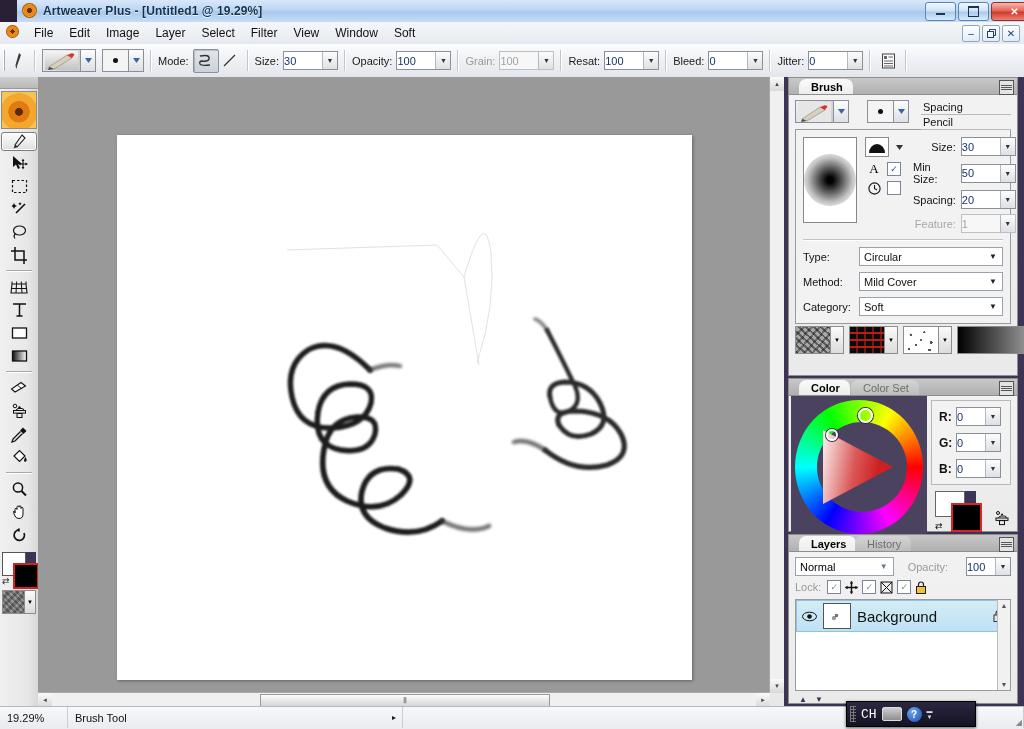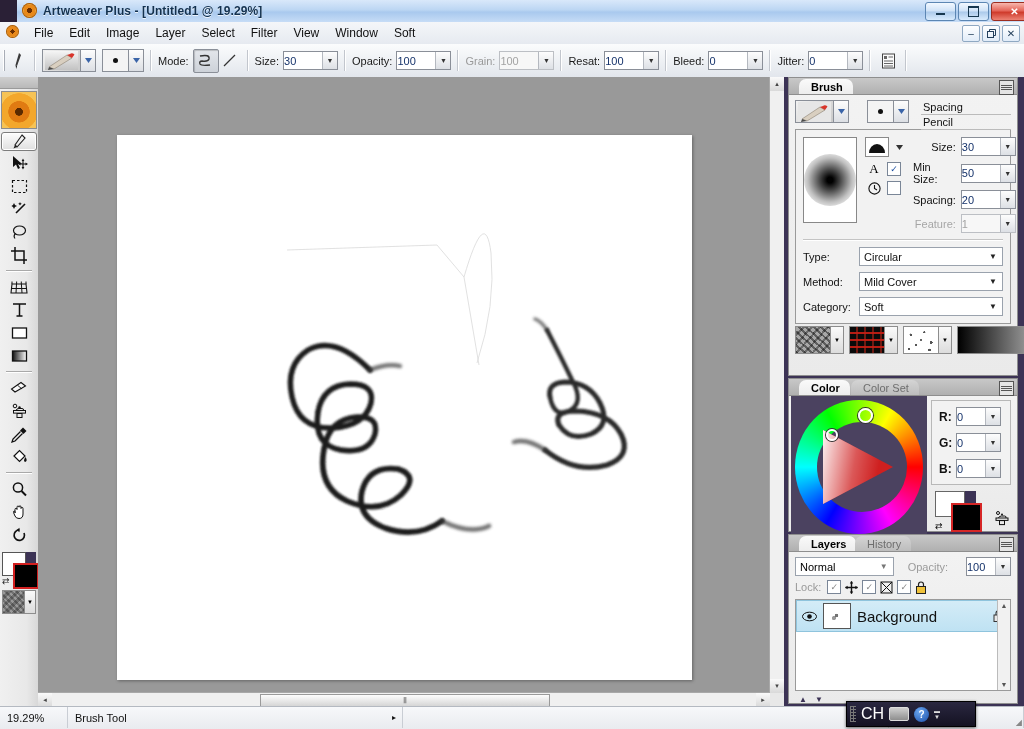--- a/index.html
+++ b/index.html
@@ -363,21 +363,21 @@
   
   .imebar{
     position:absolute;left:846px;top:701px;width:122px;height:24px;
     background:linear-gradient(180deg,#2a2740,#141222);
     border:1px solid #000;display:flex;align-items:center;gap:5px;padding:0 3px;
     box-shadow:0 1px 3px rgba(0,0,0,.6);
   }
   .ime-grip{width:6px;height:16px;
     background:repeating-linear-gradient(0deg,#777 0 1px,transparent 1px 3px),
       repeating-linear-gradient(90deg,#777 0 1px,transparent 1px 3px);}
-  .ime-ch{color:#fff;font-size:16px;font-family:Liberation Sans, sans-serif;}
+  .ime-ch{color:#fff;font-size:13px;font-family:Liberation Mono, monospace;}
   .ime-kb{width:18px;height:12px;border:1px solid #ddd;border-radius:2px;
     background:linear-gradient(180deg,#cfcfcf,#8e8e8e);}
   .ime-help{width:15px;height:15px;border-radius:50%;
     background:radial-gradient(circle at 35% 30%,#6aa6f0,#1b4fa8);
     color:#fff;font-size:10px;font-weight:bold;display:flex;align-items:center;justify-content:center;}
   .ime-arrows{display:flex;flex-direction:column;color:#ddd;font-size:6px;line-height:6px;}
 
   svg{display:block;}
 </style>
 </head>

